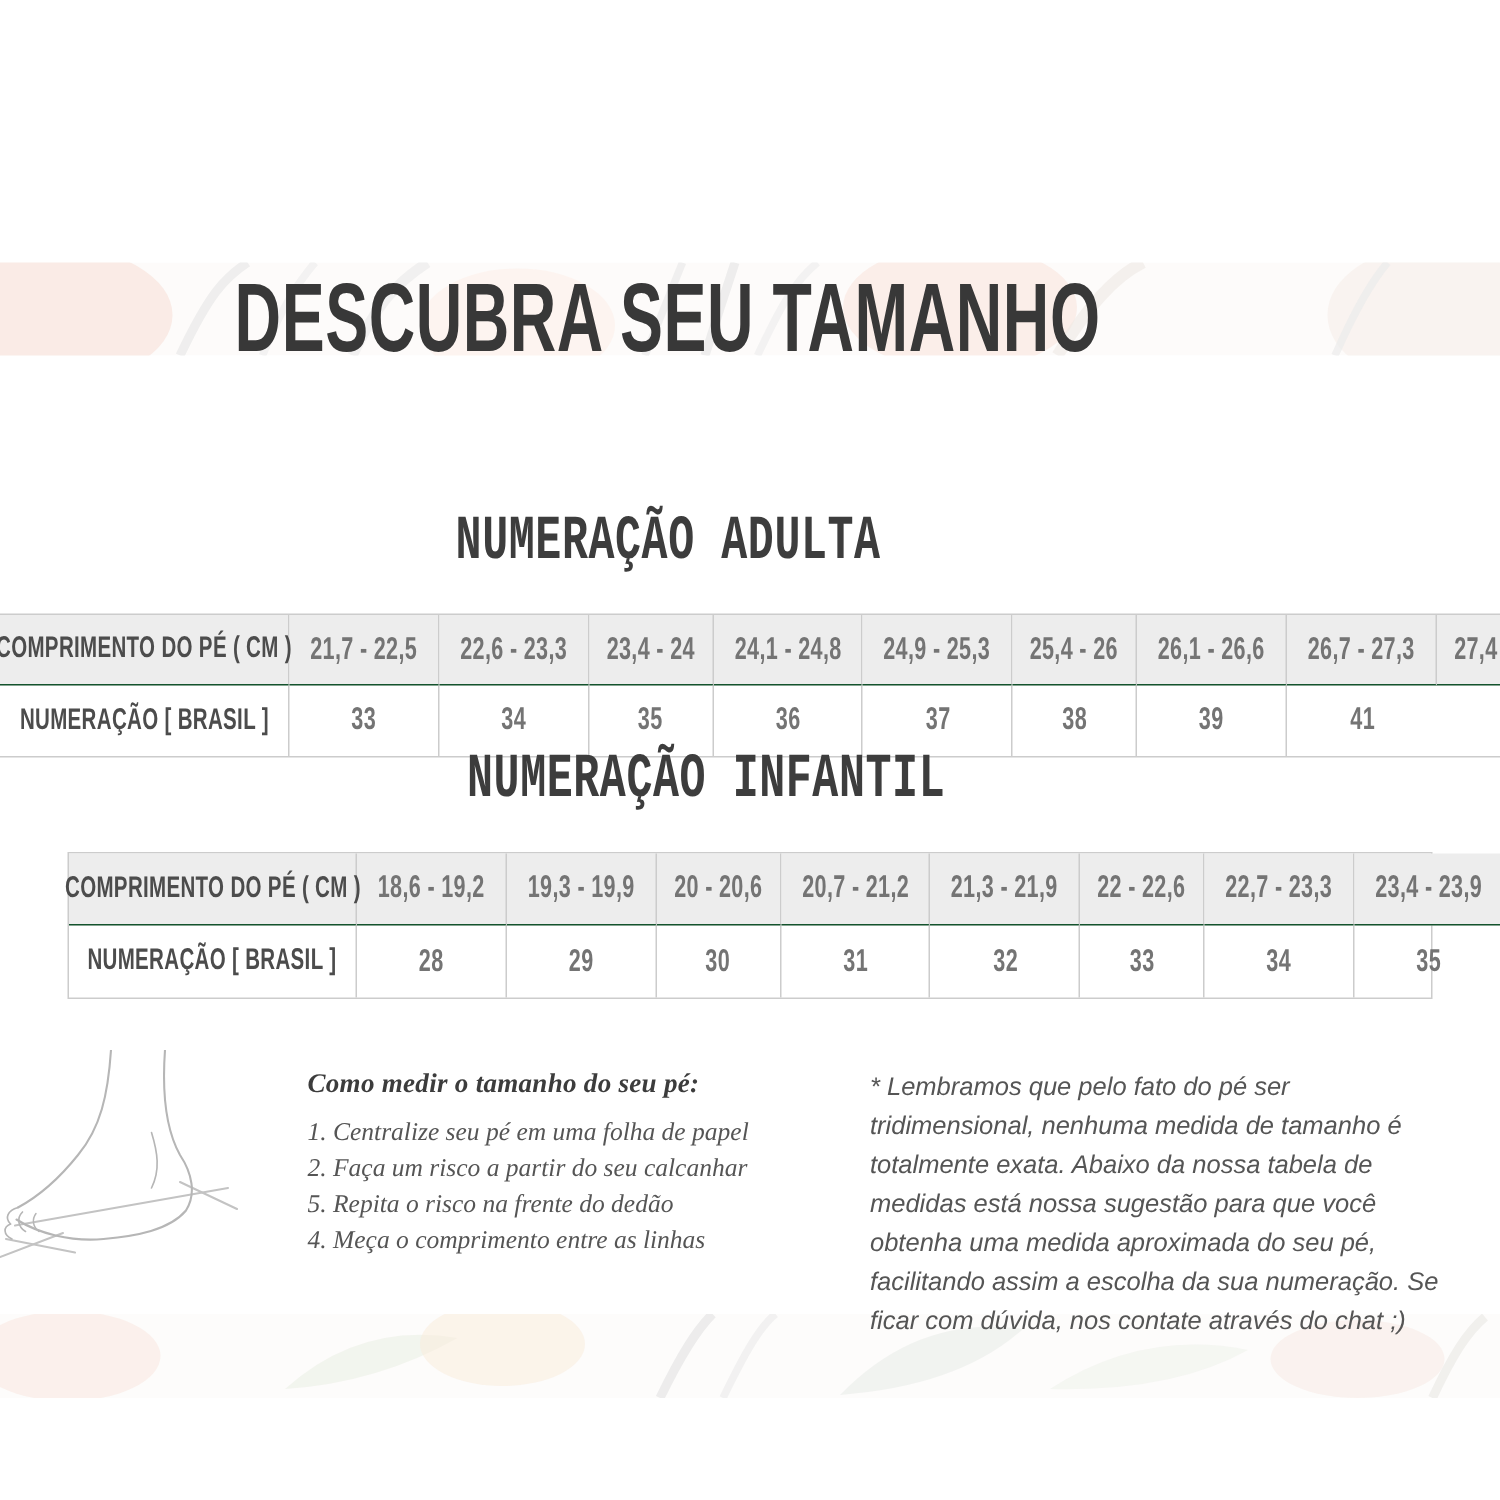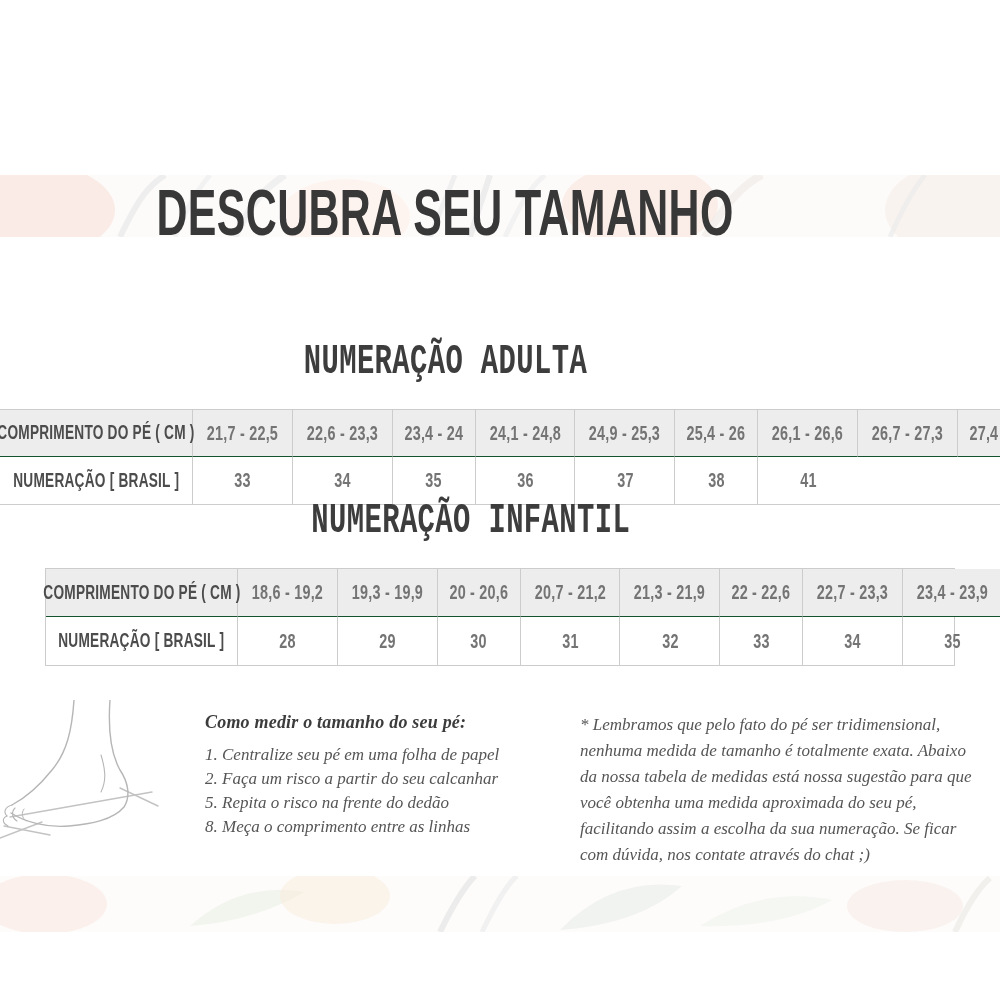--- a/index.html
+++ b/index.html
@@ -39,21 +39,21 @@
   .lbl .cond { font-size:19px; font-weight:700; color:#4c4c4c; transform:scale(0.72,1.05); letter-spacing:0.3px; }
   .val .cond { font-size:20px; font-weight:700; color:#747474; transform:scale(0.72,1.05); letter-spacing:0.3px; }
 
   #foot-art { position:absolute; top:700px; left:0; width:195px; height:158px; }
 
   #howto { position:absolute; top:712px; left:205px; width:372px; font-family:"Liberation Serif", serif; font-style:italic; }
   #howto .howto-heading { font-weight:700; font-size:18px; color:#3c3c3c; margin-bottom:10px; letter-spacing:0.2px; }
   #howto .step { font-size:17px; color:#555; line-height:24px; }
 
   #note { position:absolute; top:712px; left:580px; width:392px;
-          font-family:Liberation Serif, serif; font-style:italic;
+          font-family:Liberation Sans, sans-serif; font-style:italic;
           font-size:17px; color:#555; line-height:26px; }
 </style>
 </head>
 <body>
 
 <svg id="band-top" class="band" viewBox="0 0 1000 62" xmlns="http://www.w3.org/2000/svg">
   <rect width="1000" height="62" fill="#fbf8f5" opacity="0.5"></rect>
   <ellipse cx="35" cy="35" rx="80" ry="46" fill="#f7dcd2" opacity="0.5"></ellipse>
   <path d="M120,62 C140,20 150,10 165,0" stroke="#e8e8e8" fill="none" stroke-width="6" opacity="0.7"></path>
   <path d="M175,62 C190,25 200,12 210,0" stroke="#eeeeee" fill="none" stroke-width="5" opacity="0.7"></path>
@@ -134,20 +134,23 @@
     </div>
   <div class="c val">
       <span class="cond">36</span>
     </div>
   <div class="c val">
       <span class="cond">37</span>
     </div>
   <div class="c val">
       <span class="cond">38</span>
     </div>
+  <div class="c val">
+      <span class="cond">39</span>
+    </div>
   <div class="c val nr">
       <span class="cond">41</span>
     </div>
 </div>
 
 <div id="kids-heading" class="center-line section-heading">
   <span class="cond">NUMERAÇÃO INFANTIL</span>
 </div>
 
 <div id="kids-table" class="tbl">
@@ -219,16 +222,16 @@
   <path d="M 7,116 C 2,118 2,123 8,126" stroke-width="1.1"></path>
   <path d="M 15,108 C 11,112 12,118 17,121" stroke-width="1.1"></path>
   <path d="M 24,109 C 21,113 22,118 26,121" stroke-width="1"></path>
 </svg>
 
 <div id="howto">
   <div class="howto-heading">Como medir o tamanho do seu pé:</div>
   <div class="step">1. Centralize seu pé em uma folha de papel</div>
   <div class="step">2. Faça um risco a partir do seu calcanhar</div>
   <div class="step">5. Repita o risco na frente do dedão</div>
-  <div class="step">8. Meça o comprimento entre as linhas</div>
+  <div class="step">4. Meça o comprimento entre as linhas</div>
 </div>
 
 <div id="note">* Lembramos que pelo fato do pé ser tridimensional, nenhuma medida de tamanho é totalmente exata. Abaixo da nossa tabela de medidas está nossa sugestão para que você obtenha uma medida aproximada do seu pé, facilitando assim a escolha da sua numeração. Se ficar com dúvida, nos contate através do chat ;)</div>
 
 </body></html>

